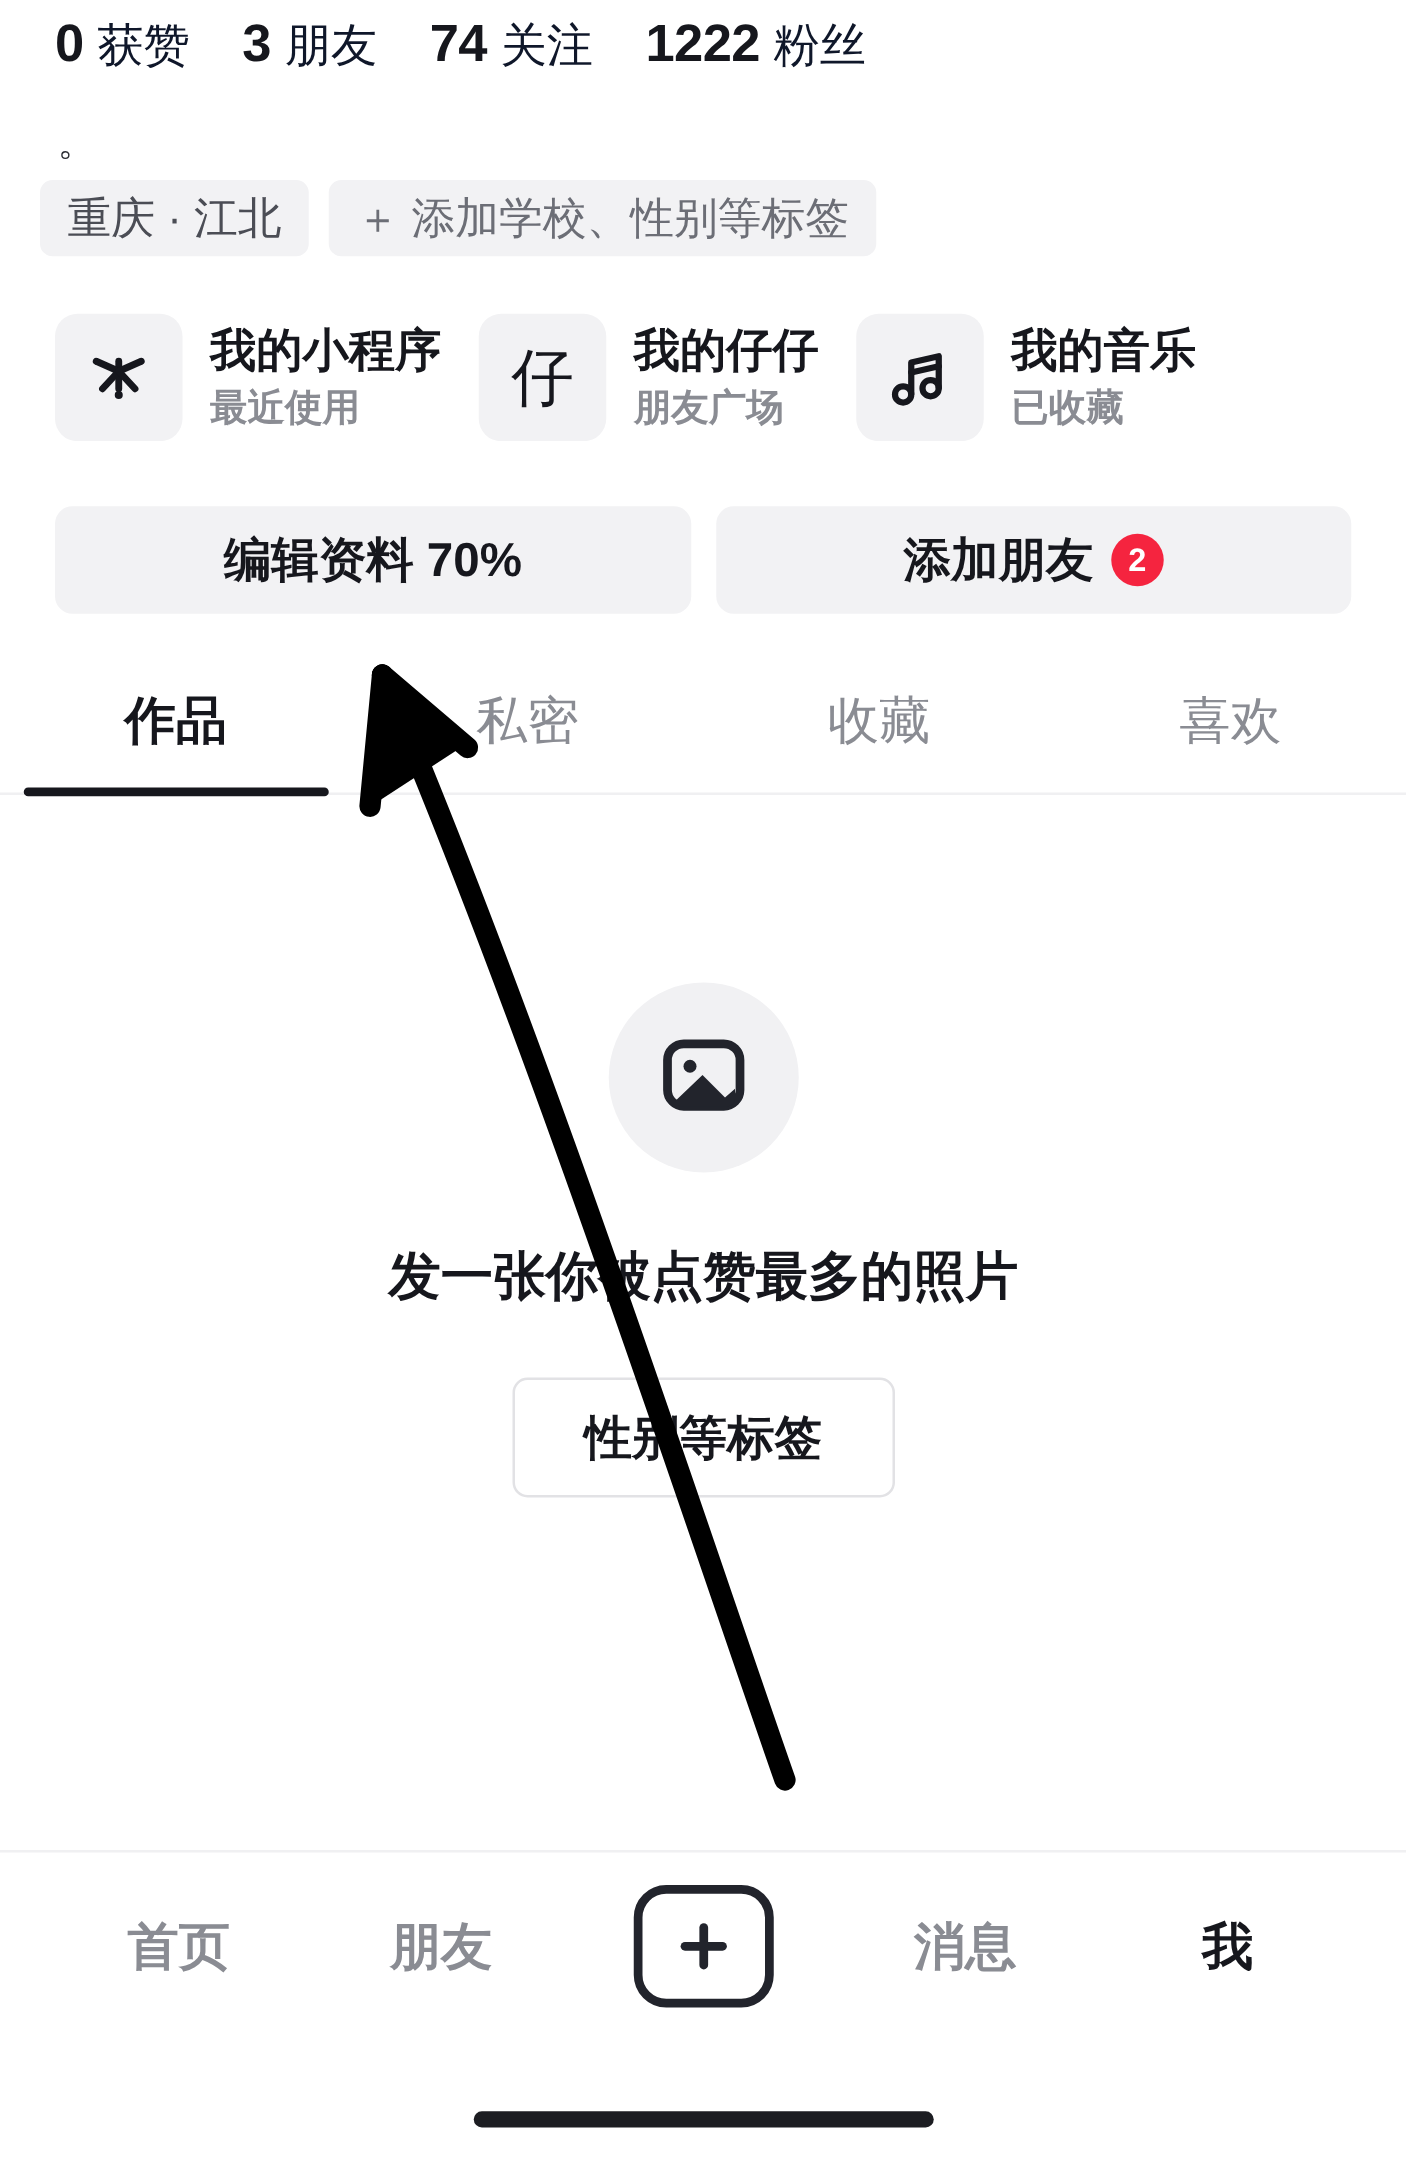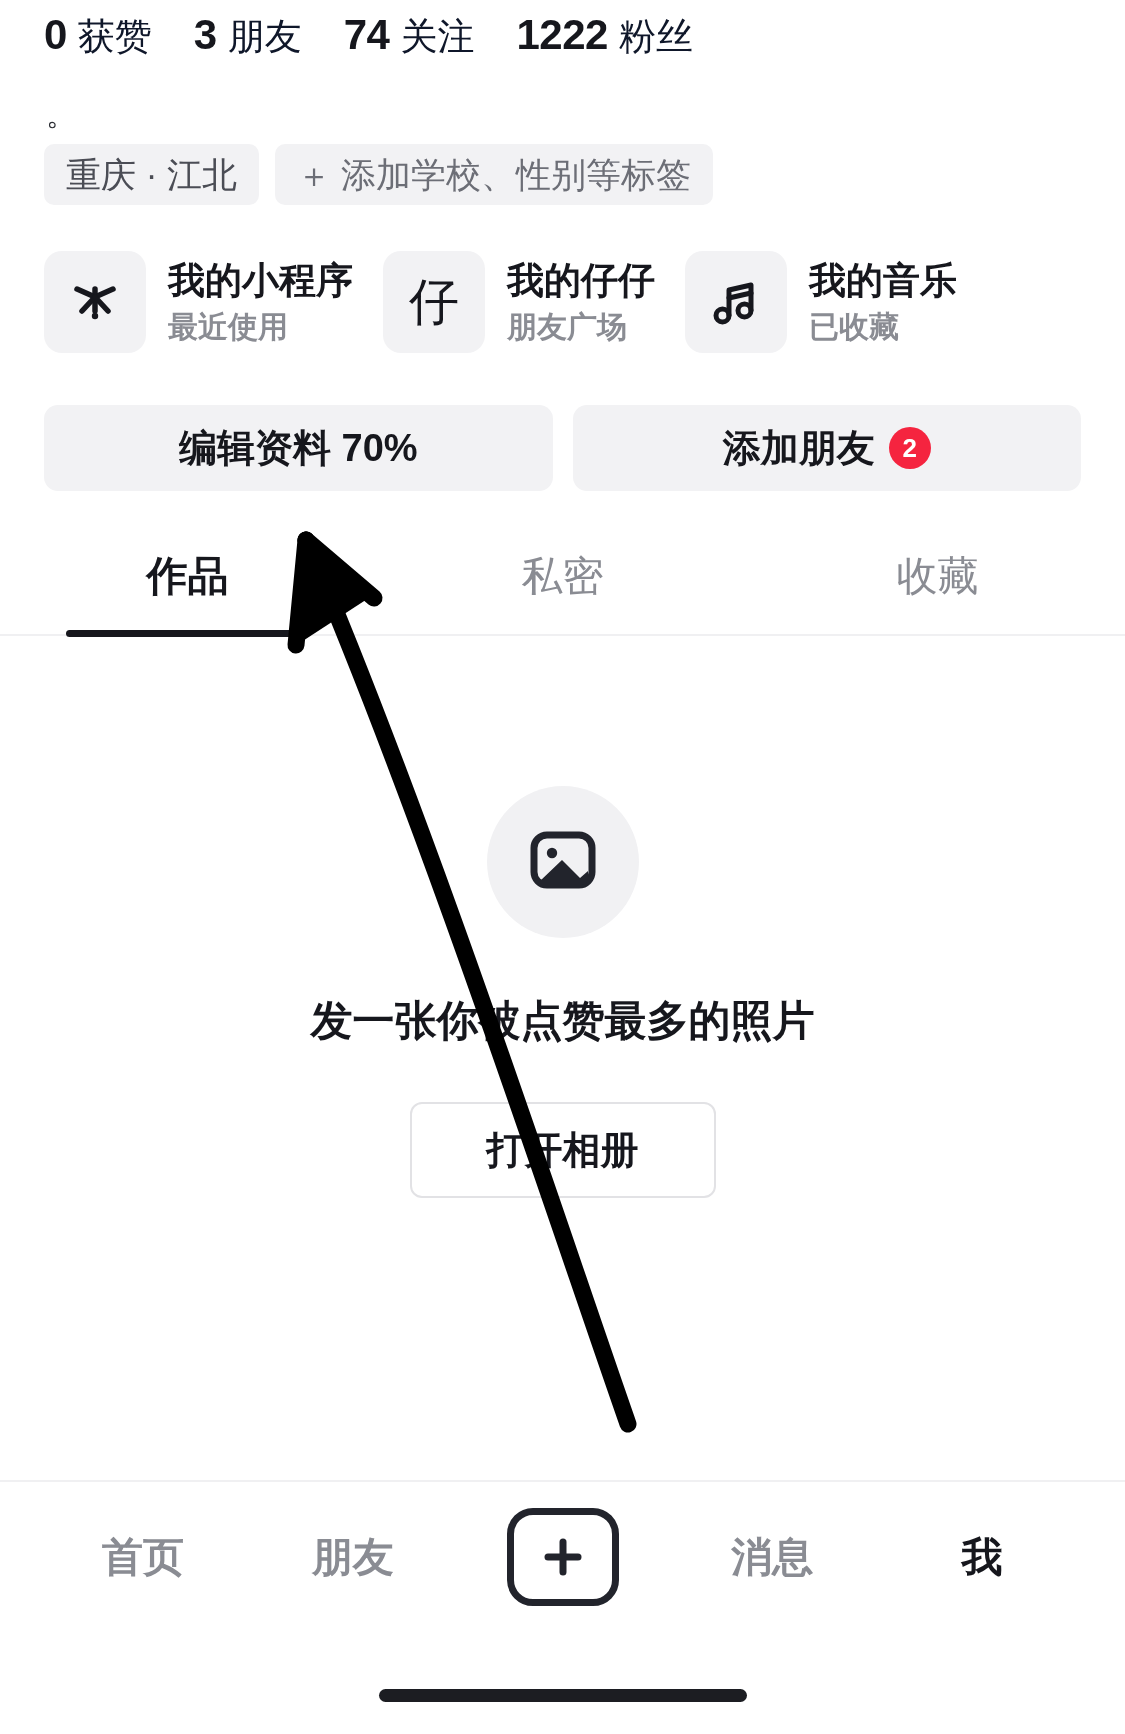--- a/index.html
+++ b/index.html
@@ -48,21 +48,21 @@
     font-size: 30px;
     color: #2b2d33;
     line-height: 1;
     height: 34px;
   }
 
   
   .tags {
     display: flex;
     gap: 16px;
-    padding: 10px 0 0 44px;
+    padding: 10px 0 0 32px;
   }
   .chip {
     background: #f2f2f4;
     border-radius: 10px;
     padding: 13px 22px;
     font-size: 35px;
     color: #4b4d55;
     line-height: 1;
     white-space: nowrap;
   }
@@ -374,35 +374,38 @@
   <div class="tab active">
     <span>作品</span>
     <span class="tab-underline"></span>
   </div>
   <div class="tab">
     <span>私密</span>
   </div>
   <div class="tab">
     <span>收藏</span>
   </div>
+  <div class="tab">
+    <span>喜欢</span>
+  </div>
 </div>
 
 <div class="empty">
   <span class="empty-circle">
     <span>
       <svg width="82" height="82" viewBox="0 0 82 82" aria-hidden="true">
         <rect x="12" y="16" width="58" height="50" rx="13" ry="13" fill="none" stroke="#22242c" stroke-width="7"></rect>
         <circle cx="30" cy="34" r="5.2" fill="#22242c"></circle>
         <path d="M18 62 L40 41 L58 59 L66 52 L66 60 A6 6 0 0 1 60 66 H22 Z" fill="#22242c"></path>
       </svg>
     </span>
   </span>
   <div class="empty-title">发一张你被点赞最多的照片</div>
   <div class="empty-btn">
-    <span>打开相册</span>
+    <span>性别等标签</span>
   </div>
 </div>
 
 <div class="bottom-nav">
   <div class="nav-row">
     <div class="nav-item">
       <span>首页</span>
     </div>
     <div class="nav-item">
       <span>朋友</span>

